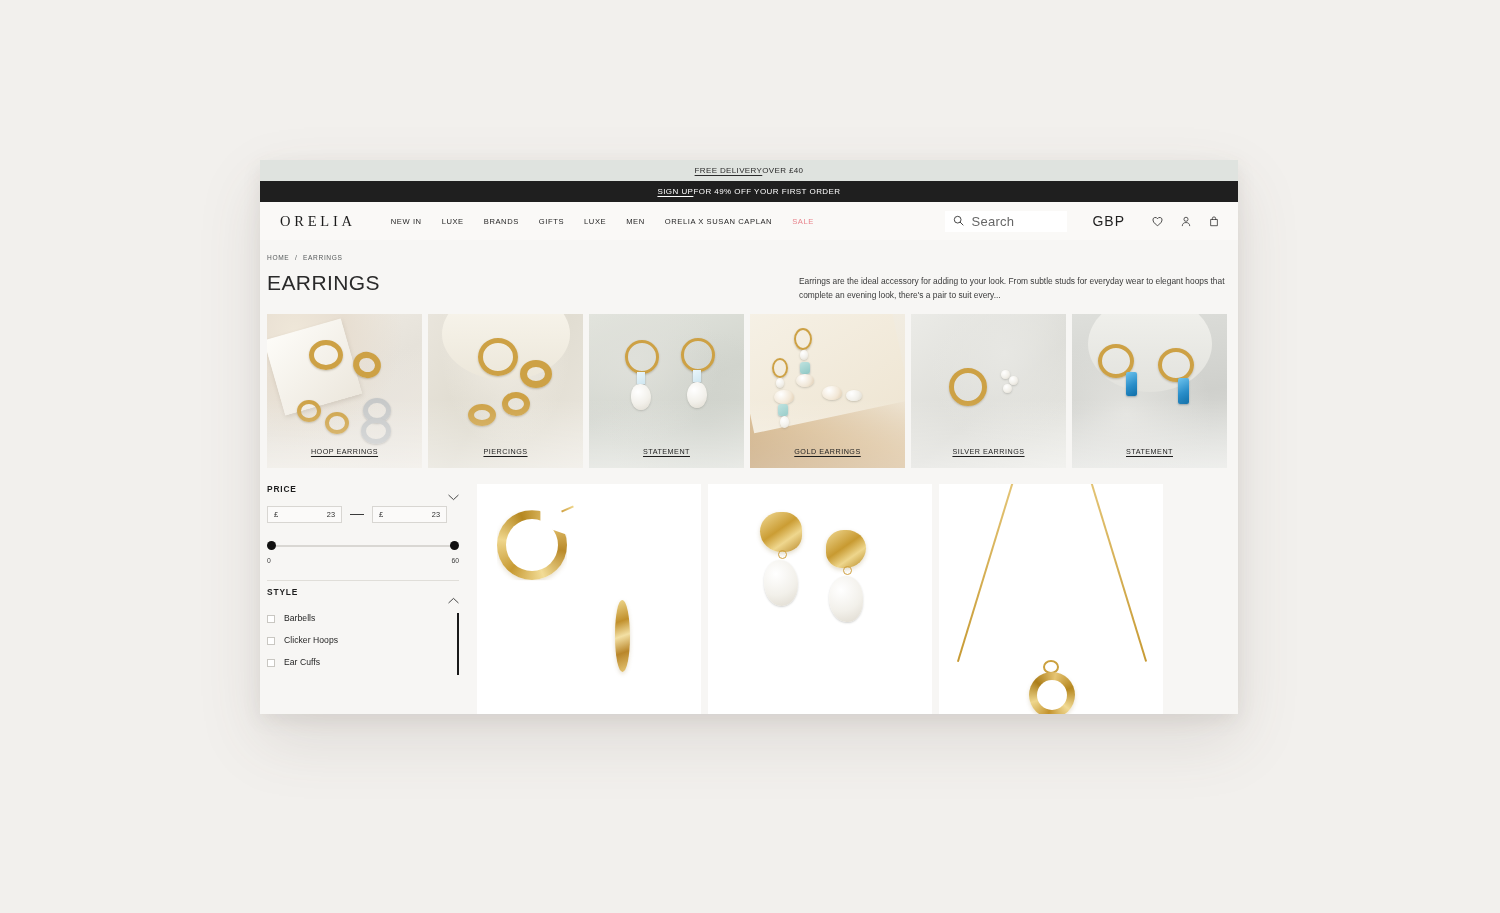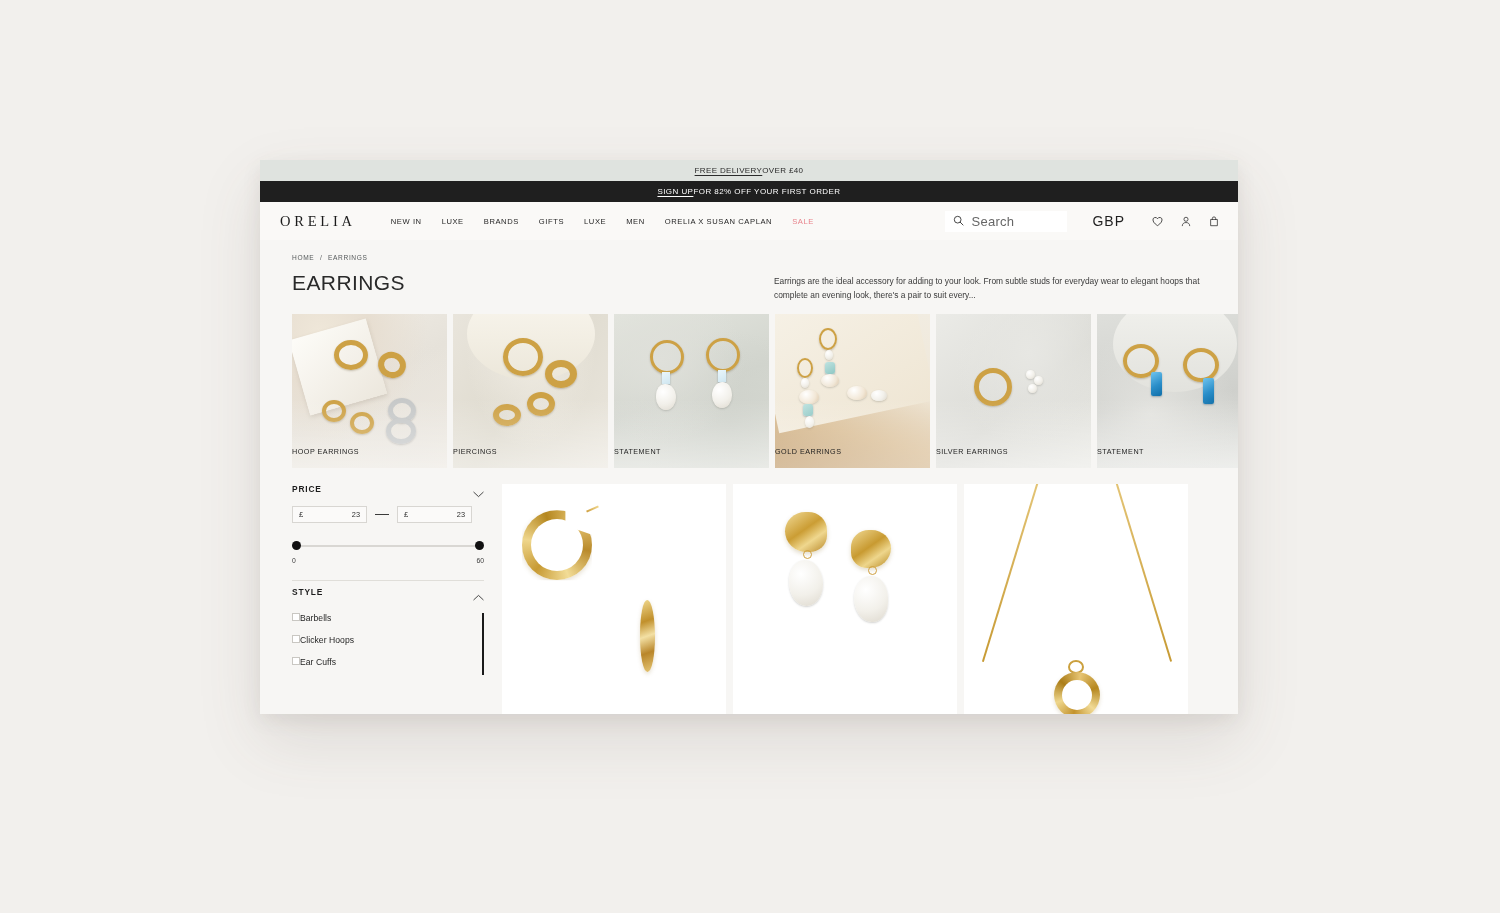--- a/index.html
+++ b/index.html
@@ -115,21 +115,21 @@
     display: flex;
     align-items: center;
     gap: 16px;
     margin-left: 26px;
   }
   .icon-group svg { display: block; }
 
   
   .page {
     background: #f7f6f4;
-    padding: 0 32px;
+    padding: 0 7px;
   }
 
   .breadcrumb {
     padding-top: 14px;
     font-size: 6.6px;
     letter-spacing: .1em;
     color: #55595a;
   }
   .breadcrumb a { color: #55595a; text-decoration: none; }
   .breadcrumb .sep { margin: 0 3px; }
@@ -165,24 +165,25 @@
     width: 155px;
     height: 154px;
     overflow: hidden;
     flex: 0 0 auto;
   }
   .tile .art { position: absolute; inset: 0; }
   .tile .cap {
     position: absolute;
     left: 0; right: 0;
     bottom: 12px;
-    text-align: left;
+    text-align: center;
     font-size: 7.2px;
     letter-spacing: .07em;
     color: #1d1d1d;
+    text-decoration: underline;
     text-underline-offset: 2px;
   }
 
   
   .m1 { background:
         radial-gradient(ellipse at 18% 12%, #efe7d9 0%, #e7ded1 28%, rgba(0,0,0,0) 60%),
         radial-gradient(ellipse at 78% 80%, #e9e5de 0%, rgba(0,0,0,0) 55%),
         linear-gradient(150deg,#f3efe7 0%,#e6e2da 48%,#efeae1 100%); }
   .m2 { background:
         radial-gradient(ellipse at 50% 18%, #f2eee6 0%, rgba(0,0,0,0) 60%),
@@ -234,21 +235,21 @@
   }
 
   aside.filters {
     width: 210px;
     flex: 0 0 210px;
     padding-right: 18px;
   }
 
   .filter-head {
     display: flex;
-    align-items: flex-start;
+    align-items: flex-end;
     justify-content: space-between;
     padding: 6px 0 10px 0;
   }
   .filter-head .lbl {
     font-size: 8.4px;
     font-weight: bold;
     letter-spacing: .1em;
     color: #1d1d1d;
   }
   .chev { width: 11px; height: 7px; }
@@ -302,21 +303,22 @@
   }
 
   .divider {
     height: 1px;
     background: #e0ded9;
     margin: 16px 0 0 0;
   }
 
   .check-row {
     display: flex;
-    align-items: flex-start;
+    align-items: flex-end;
+    gap: 9px;
     padding: 6px 0;
   }
   .cbox {
     width: 8px; height: 8px;
     border: 1px solid #c9c7c2;
     background: #fff;
     flex: 0 0 auto;
   }
   .check-row .txt {
     font-size: 8.6px;
@@ -365,21 +367,21 @@
 
 <div id="stage">
   <div id="window">
 
     <div class="banner-top">
       <span class="u">FREE DELIVERY</span>
         <span> OVER £40</span>
     </div>
     <div class="banner-black">
       <span class="u">SIGN UP</span>
-        <span> FOR 82% OFF YOUR FIRST ORDER</span>
+        <span> FOR 49% OFF YOUR FIRST ORDER</span>
     </div>
 
     <header class="site">
       <div class="logo">ORELIA</div>
 
       <nav class="main">
         <a href="#">NEW IN</a>
         <a href="#">LUXE</a>
         <a href="#">BRANDS</a>
         <a href="#">GIFTS</a>

